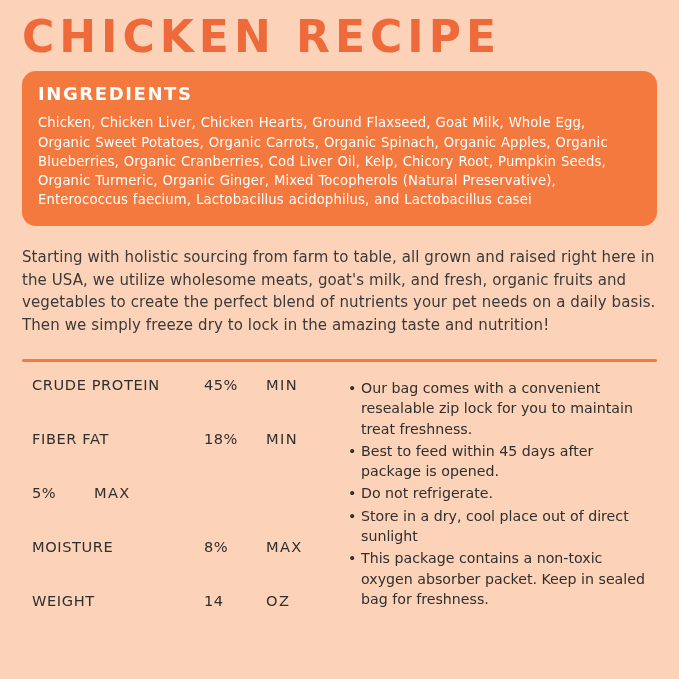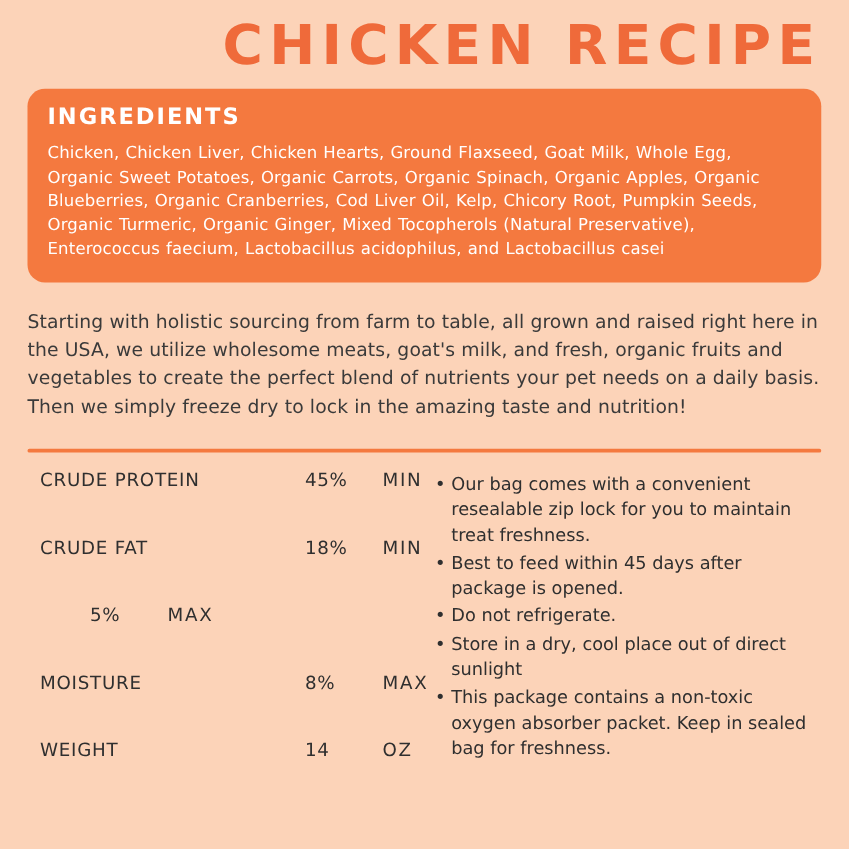--- a/index.html
+++ b/index.html
@@ -14,21 +14,21 @@
     overflow: hidden;
   }
   .page {
     position: relative;
     width: 679px;
     height: 679px;
     box-sizing: border-box;
     padding: 0 22px;
   }
   .title {
-    text-align: right;
+    text-align: left;
     color: #ef6a3a;
     font-family: "DejaVu Sans", sans-serif;
     font-weight: bold;
     font-size: 44px;
     letter-spacing: 5px;
     margin: 13px 0 10px 0;
     line-height: 1.1;
   }
   .ingredients-box {
     background: #f4793f;
@@ -88,21 +88,20 @@
     color: #2f2f2f;
     font-size: 14.6px;
     letter-spacing: 0.6px;
   }
   .an-value {
     width: 62px;
     flex: 0 0 62px;
     color: #2f2f2f;
     font-size: 14.6px;
     letter-spacing: 0.5px;
-    margin-left: 40px;
   }
   .an-unit {
     color: #2f2f2f;
     font-size: 14.6px;
     letter-spacing: 1.4px;
   }
   .notes {
     flex: 1 1 auto;
     padding-left: 6px;
     padding-top: 2px;
@@ -141,21 +140,21 @@
 
   <div class="lower">
 
     <div class="analysis">
       <div class="analysis-row">
         <div class="an-name">CRUDE PROTEIN</div>
         <div class="an-value">45%</div>
         <div class="an-unit">MIN</div>
       </div>
       <div class="analysis-row">
-        <div class="an-name">CRUDE FAT</div>
+        <div class="an-name">FIBER FAT</div>
         <div class="an-value">18%</div>
         <div class="an-unit">MIN</div>
       </div>
       <div class="analysis-row">
         <div class="an-value">5%</div>
         <div class="an-unit">MAX</div>
       </div>
       <div class="analysis-row">
         <div class="an-name">MOISTURE</div>
         <div class="an-value">8%</div>

